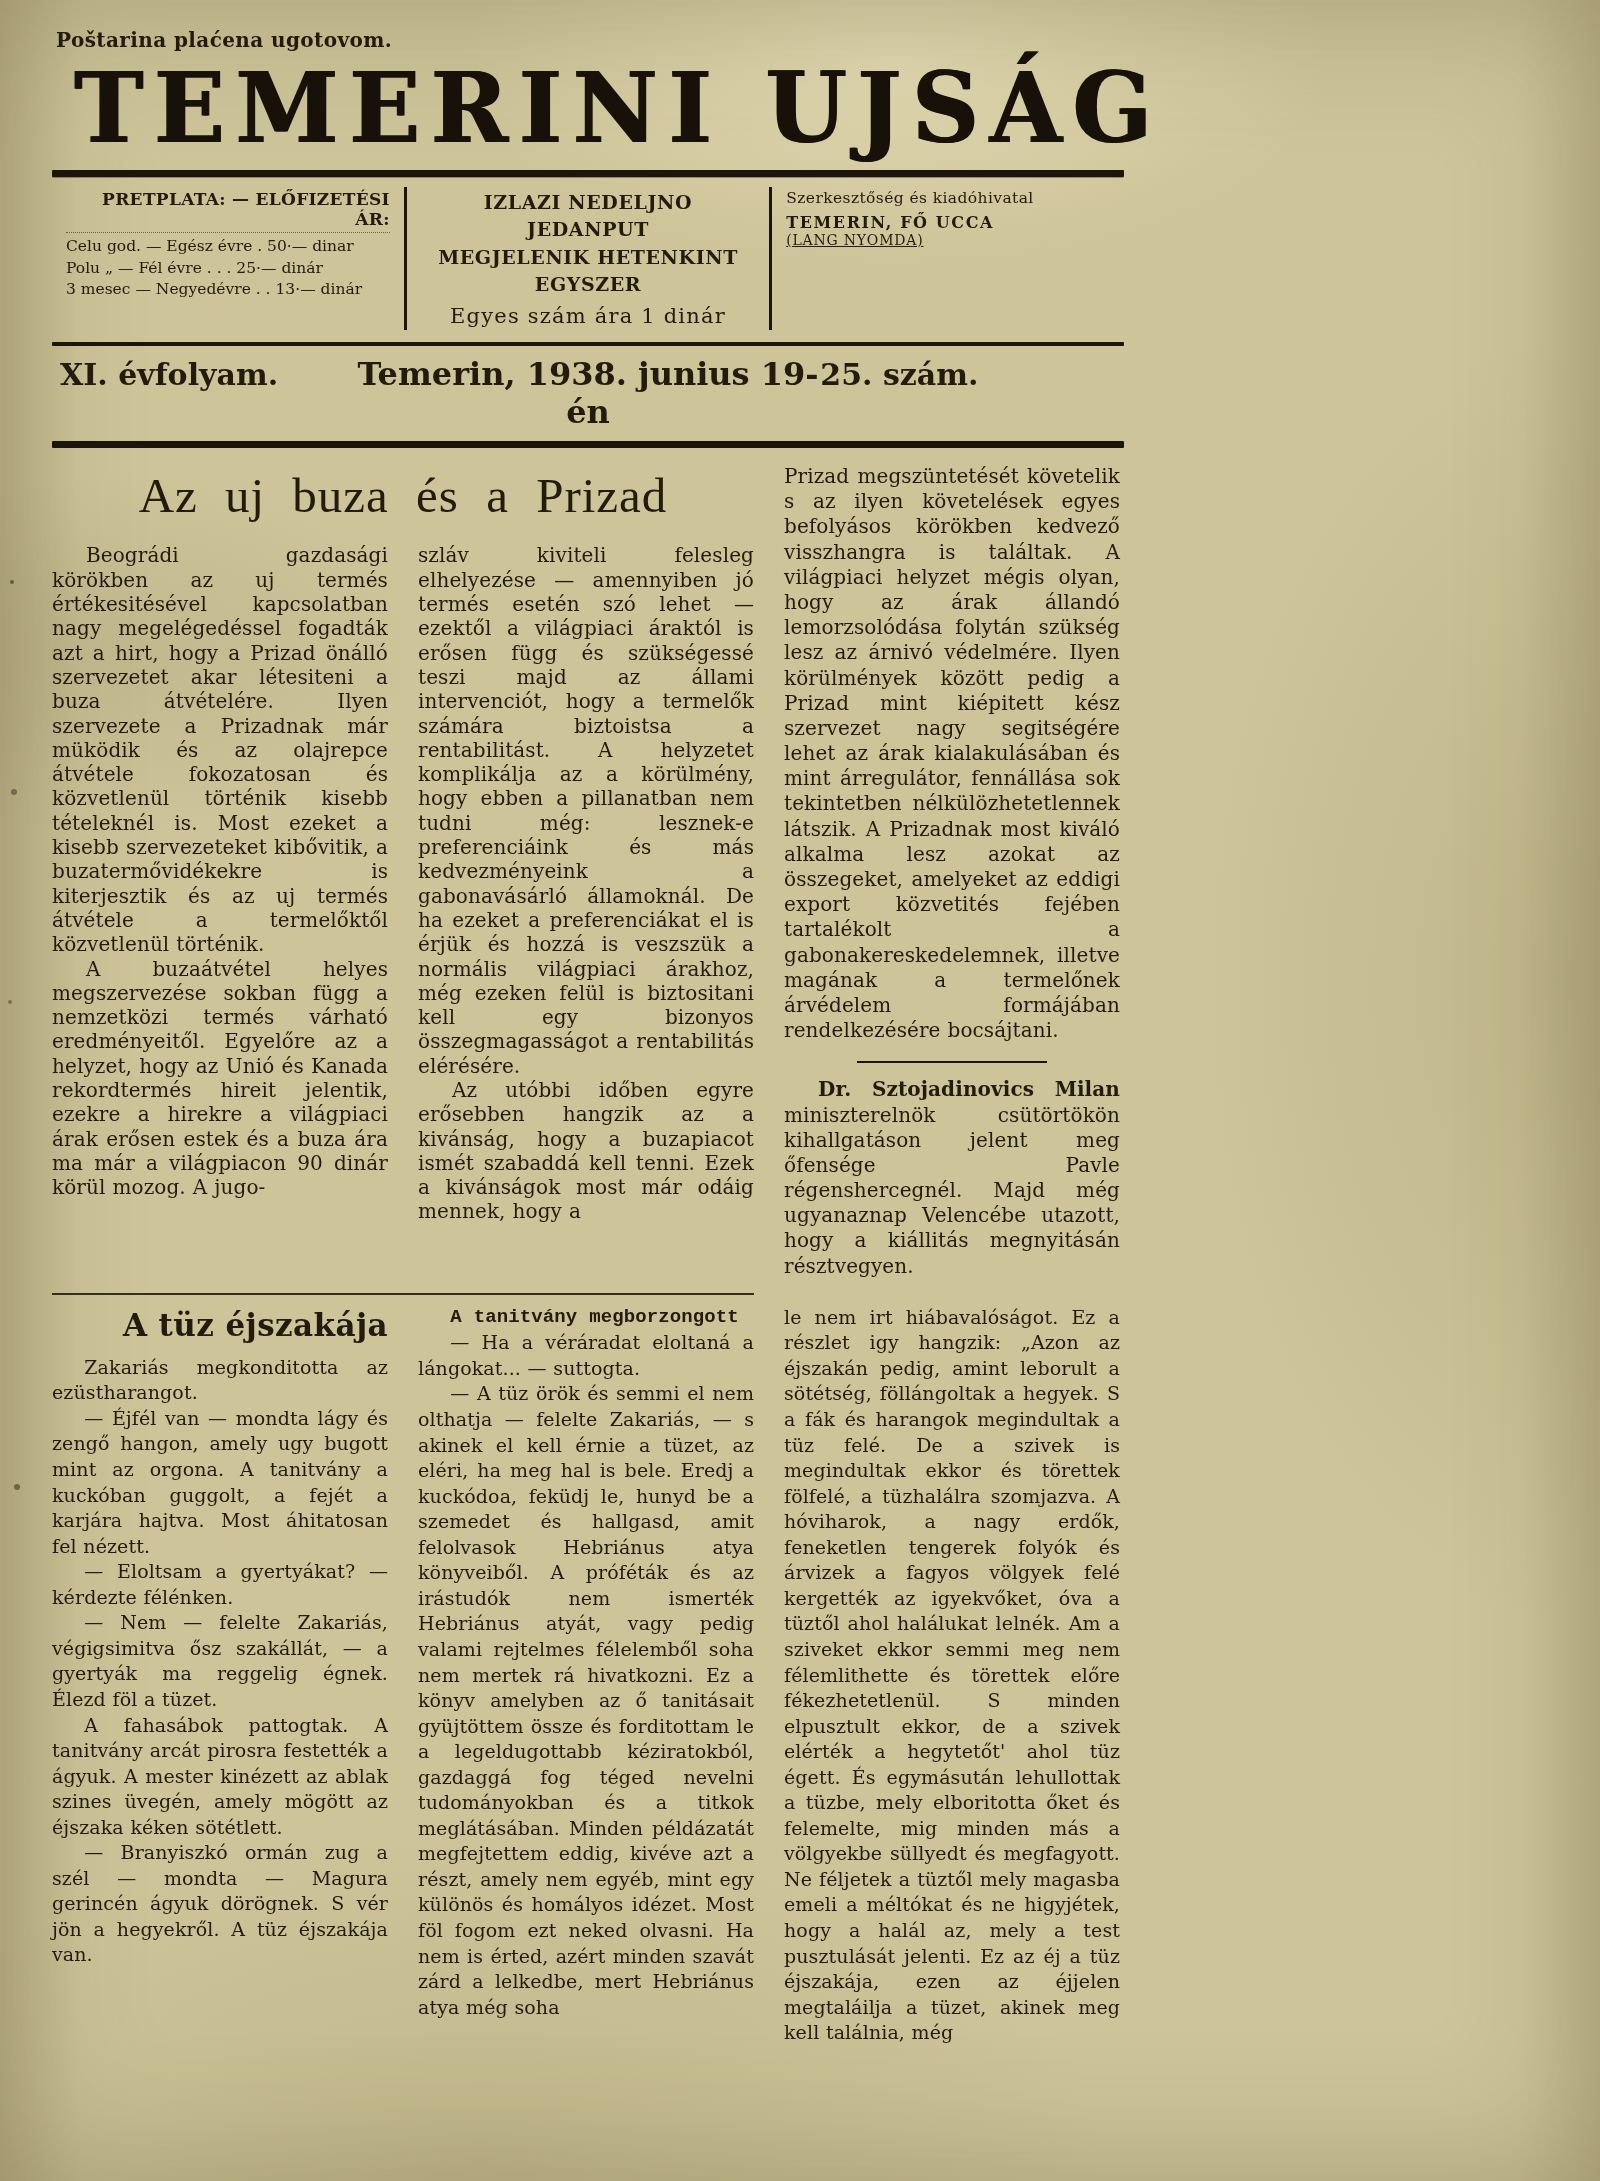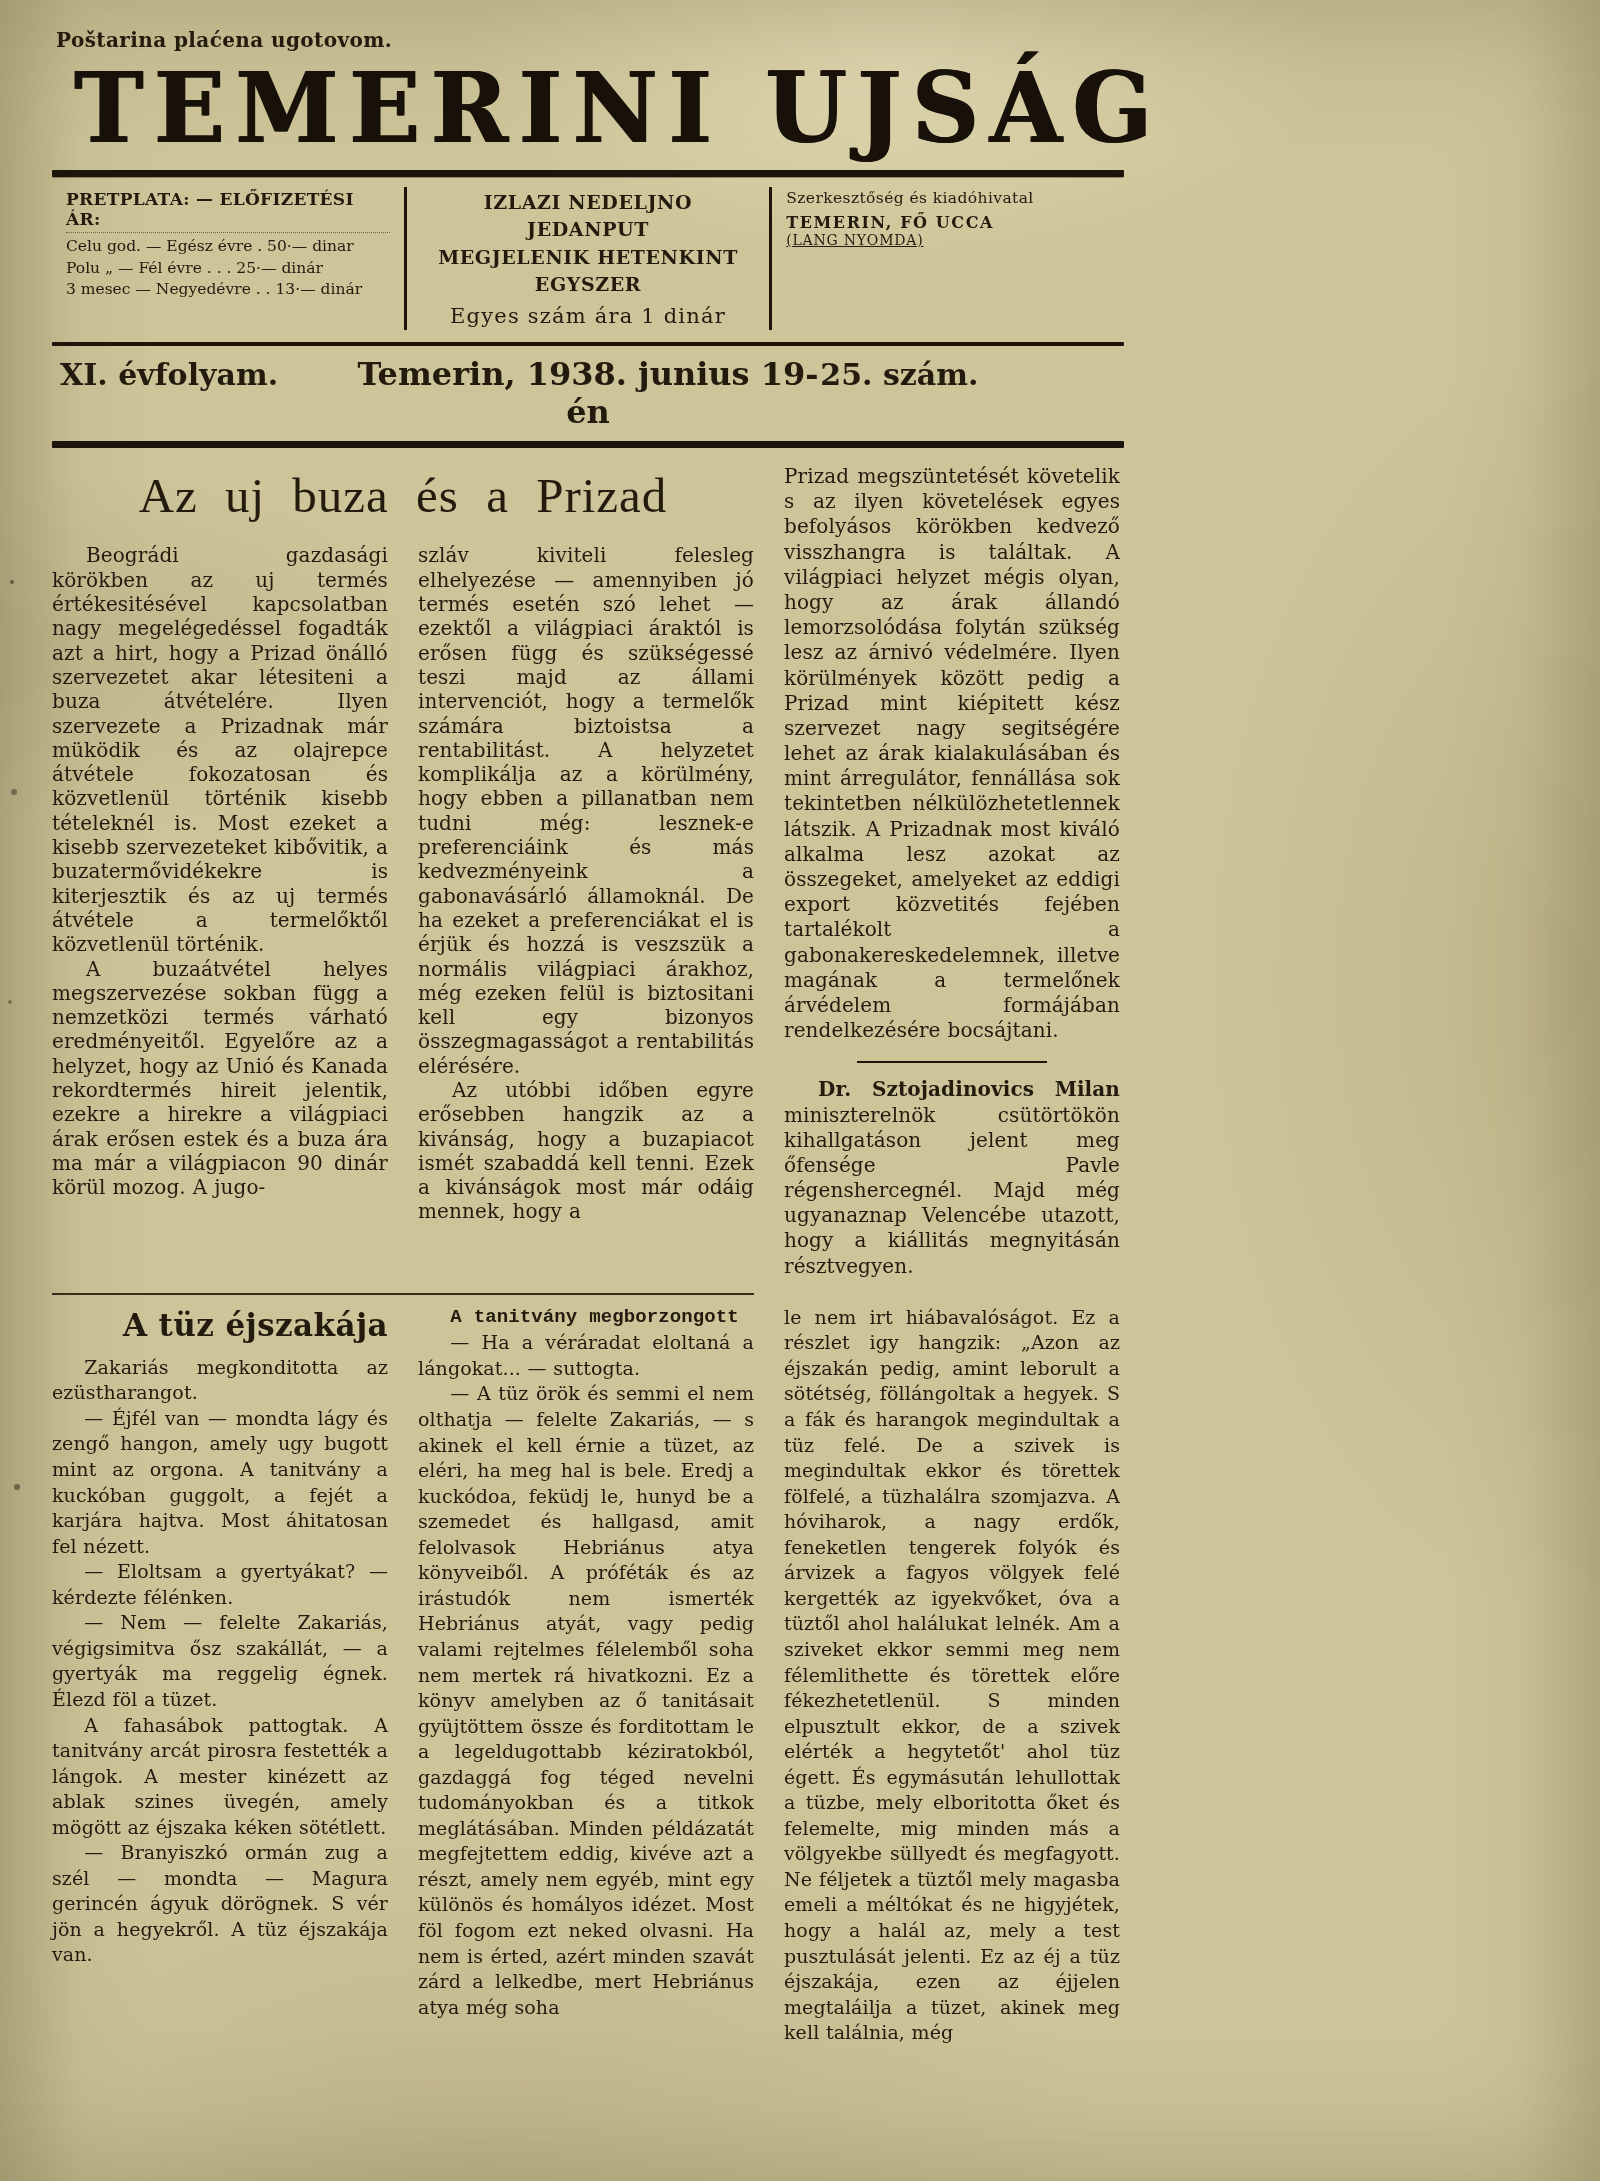--- a/index.html
+++ b/index.html
@@ -39,21 +39,21 @@
   .rule.r1{height:7px;box-shadow:0 1px 0 rgba(27,21,12,.35);}
   .rule.r2{height:4px;}
   .rule.r3{height:7px;}
 
   .info-row{display:flex;align-items:stretch;padding:8px 0 10px 0;}
   .info-cell{padding:4px 14px;}
   .info-left{width:33%;}
   .info-center{width:34%;text-align:center;}
   .info-right{width:33%;text-align:left;}
   .vdiv{width:3px;background:#1b150c;margin:2px 0;}
-  .info-title{font-size:17px;font-weight:bold;letter-spacing:.3px;padding-bottom:3px;margin-bottom:3px;border-bottom:1px dotted rgba(34,27,14,.55);}
+  .info-title{font-size:17px;font-weight:bold;letter-spacing:.3px;padding-bottom:3px;margin-bottom:3px;border-bottom:1px dotted rgba(34,27,14,.55);text-align:right;}
   .info-line{font-size:15.5px;line-height:1.4;}
   .freq-line{font-size:19px;font-weight:bold;letter-spacing:.6px;line-height:1.45;}
   .price-line{font-size:21px;letter-spacing:1.2px;margin-top:5px;}
   .office-small{font-size:15.5px;letter-spacing:.4px;}
   .office-big{font-size:16px;letter-spacing:1.6px;margin-top:6px;font-weight:bold;}
   .office-med{font-size:14px;letter-spacing:.8px;text-decoration:underline;}
 
   .dateline{display:flex;align-items:baseline;padding:9px 8px 10px 8px;font-size:30px;font-weight:bold;}
   .dateline .dl-vol{width:28%;}
   .dateline .dl-date{width:44%;text-align:center;font-size:32px;}
@@ -152,21 +152,21 @@
 
   <div class="section-sep"></div>
 
   <div class="section2">
     <div class="col">
       <h3 class="tuz-title">A tüz éjszakája</h3>
       <p class="para">Zakariás megkonditotta az ezüstharangot.</p>
       <p class="para">— Éjfél van — mondta lágy és zengő hangon, amely ugy bugott mint az orgona. A tanitvány a kuckóban guggolt, a fejét a karjára hajtva. Most áhitatosan fel nézett.</p>
       <p class="para">— Eloltsam a gyertyákat? — kérdezte félénken.</p>
       <p class="para">— Nem — felelte Zakariás, végigsimitva ősz szakállát, — a gyertyák ma reggelig égnek. Élezd föl a tüzet.</p>
-      <p class="para">A fahasábok pattogtak. A tanitvány arcát pirosra festették a lángok. A mester kinézett az ablak szines üvegén, amely mögött az éjszaka kéken sötétlett.</p>
+      <p class="para">A fahasábok pattogtak. A tanitvány arcát pirosra festették a ágyuk. A mester kinézett az ablak szines üvegén, amely mögött az éjszaka kéken sötétlett.</p>
       <p class="para">— Branyiszkó ormán zug a szél — mondta — Magura gerincén ágyuk dörögnek. S vér jön a hegyekről. A tüz éjszakája van.</p>
     </div>
     <div class="col">
       <p class="para lead-line">A tanitvány megborzongott</p>
       <p class="para">— Ha a véráradat eloltaná a lángokat... — suttogta.</p>
       <p class="para">— A tüz örök és semmi el nem olthatja — felelte Zakariás, — s akinek el kell érnie a tüzet, az eléri, ha meg hal is bele. Eredj a kuckódoa, feküdj le, hunyd be a szemedet és hallgasd, amit felolvasok Hebriánus atya könyveiből. A próféták és az irástudók nem ismerték Hebriánus atyát, vagy pedig valami rejtelmes félelemből soha nem mertek rá hivatkozni. Ez a könyv amelyben az ő tanitásait gyüjtöttem össze és forditottam le a legeldugottabb kéziratokból, gazdaggá fog téged nevelni tudományokban és a titkok meglátásában. Minden példázatát megfejtettem eddig, kivéve azt a részt, amely nem egyéb, mint egy különös és homályos idézet. Most föl fogom ezt neked olvasni. Ha nem is érted, azért minden szavát zárd a lelkedbe, mert Hebriánus atya még soha</p>
     </div>
     <div class="col">
       <p class="para noindent">le nem irt hiábavalóságot. Ez a részlet igy hangzik: „Azon az éjszakán pedig, amint leborult a sötétség, föllángoltak a hegyek. S a fák és harangok megindultak a tüz felé. De a szivek is megindultak ekkor és törettek fölfelé, a tüzhalálra szomjazva. A hóviharok, a nagy erdők, feneketlen tengerek folyók és árvizek a fagyos völgyek felé kergették az igyekvőket, óva a tüztől ahol halálukat lelnék. Am a sziveket ekkor semmi meg nem félemlithette és törettek előre fékezhetetlenül. S minden elpusztult ekkor, de a szivek elérték a hegytetőt' ahol tüz égett. És egymásután lehullottak a tüzbe, mely elboritotta őket és felemelte, mig minden más a völgyekbe süllyedt és megfagyott. Ne féljetek a tüztől mely magasba emeli a méltókat és ne higyjétek, hogy a halál az, mely a test pusztulását jelenti. Ez az éj a tüz éjszakája, ezen az éjjelen megtaláilja a tüzet, akinek meg kell találnia, még</p>
     </div>

